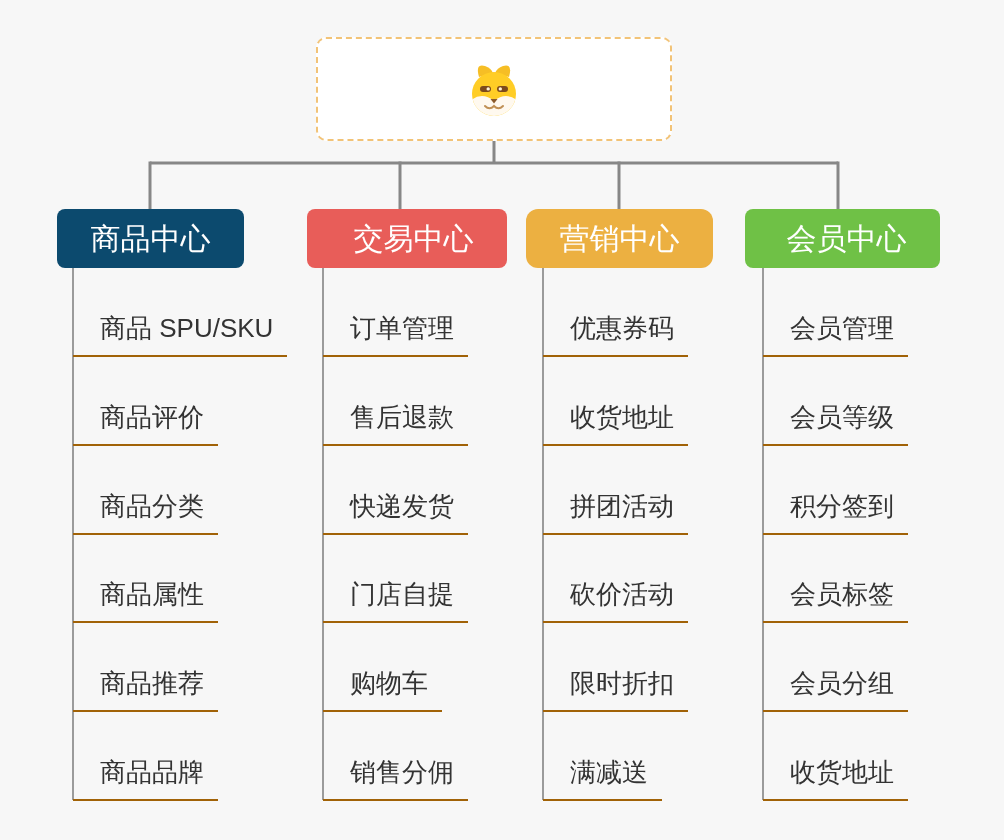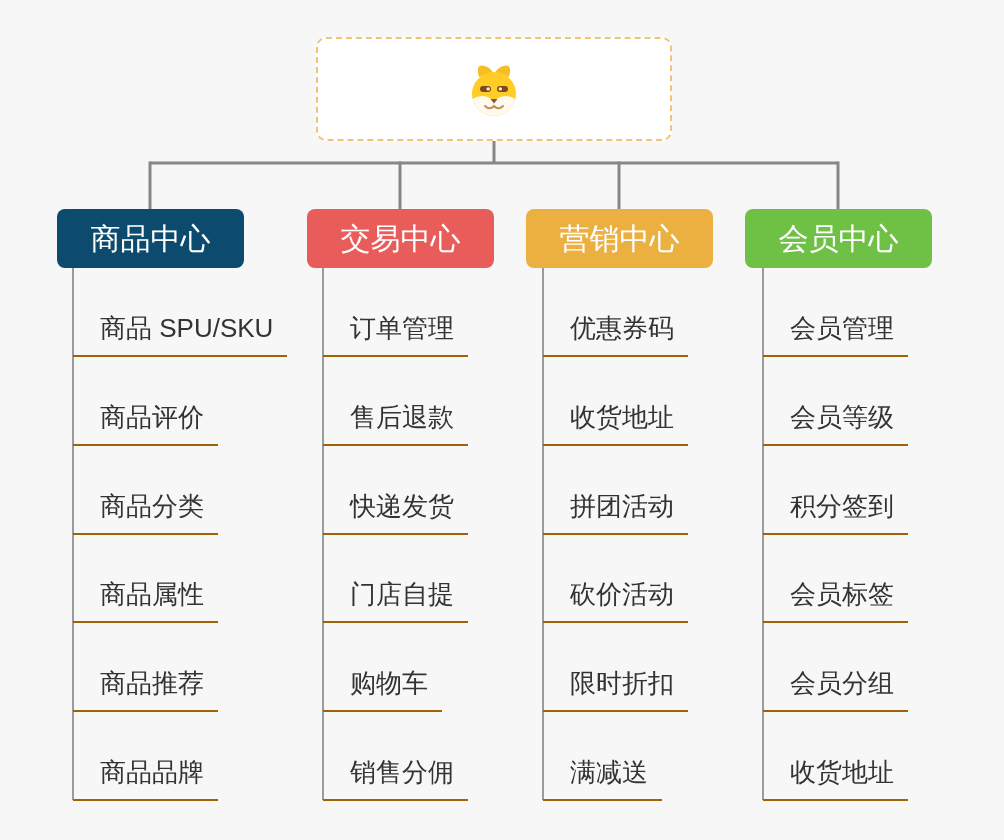--- a/index.html
+++ b/index.html
@@ -128,23 +128,23 @@
       <rect x="16.5" y="26.2" width="3.4" height="3.4" rx="1.7" fill="#FFF3D8"></rect>
       <rect x="28.6" y="26.2" width="3.4" height="3.4" rx="1.7" fill="#FFF3D8"></rect>
 
       <path d="M20.5 38 h7 l-3.5 4.5 Z" fill="#8A5A2B"></path>
 
       <path d="M15 45 q4.5 4.5 9 0 q4.5 4.5 9 0" stroke="#C09055" stroke-width="2" stroke-linecap="round" fill="none"></path>
     </svg>
   </div>
 
   <div class="branch-header bh-1" style="background-color: #0c4a6e;">商品中心</div>
-  <div class="branch-header bh-2" style="background-color: rgb(232, 93, 89);">交易中心</div>
-  <div class="branch-header bh-3" style="background-color: rgb(236, 176, 65);">营销中心</div>
-  <div class="branch-header bh-4" style="background-color: rgb(111, 193, 70);">会员中心</div>
+  <div class="branch-header bh-2" style="background-color: rgb(232, 93, 89); padding-left: 13px;">交易中心</div>
+  <div class="branch-header bh-3" style="background-color: rgb(236, 176, 65); border-radius: 12px;">营销中心</div>
+  <div class="branch-header bh-4" style="background-color: rgb(111, 193, 70); padding-left: 8px;">会员中心</div>
 
   <div class="column col-1">
     <div class="child">商品 SPU/SKU</div>
     <div class="child">商品评价</div>
     <div class="child">商品分类</div>
     <div class="child">商品属性</div>
     <div class="child">商品推荐</div>
     <div class="child">商品品牌</div>
   </div>
 

